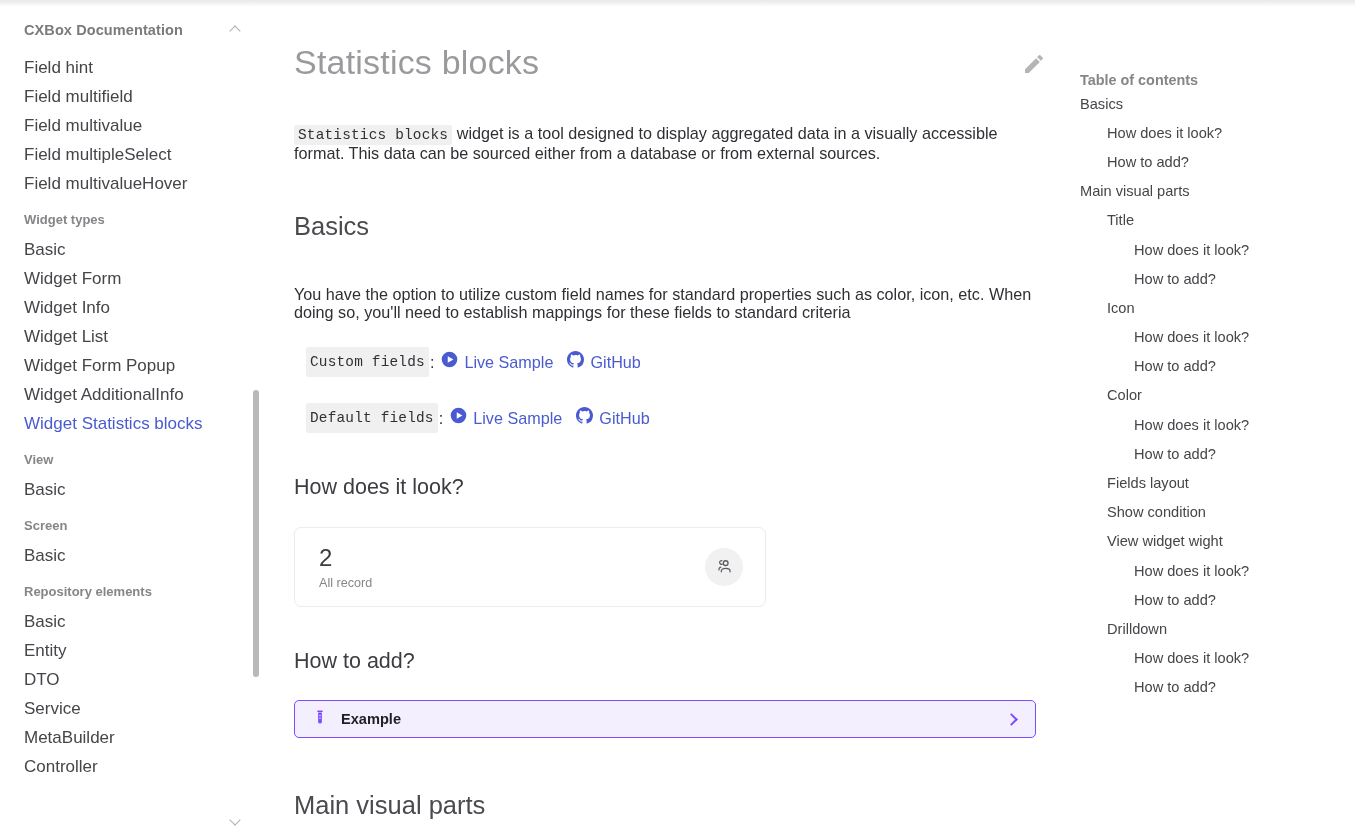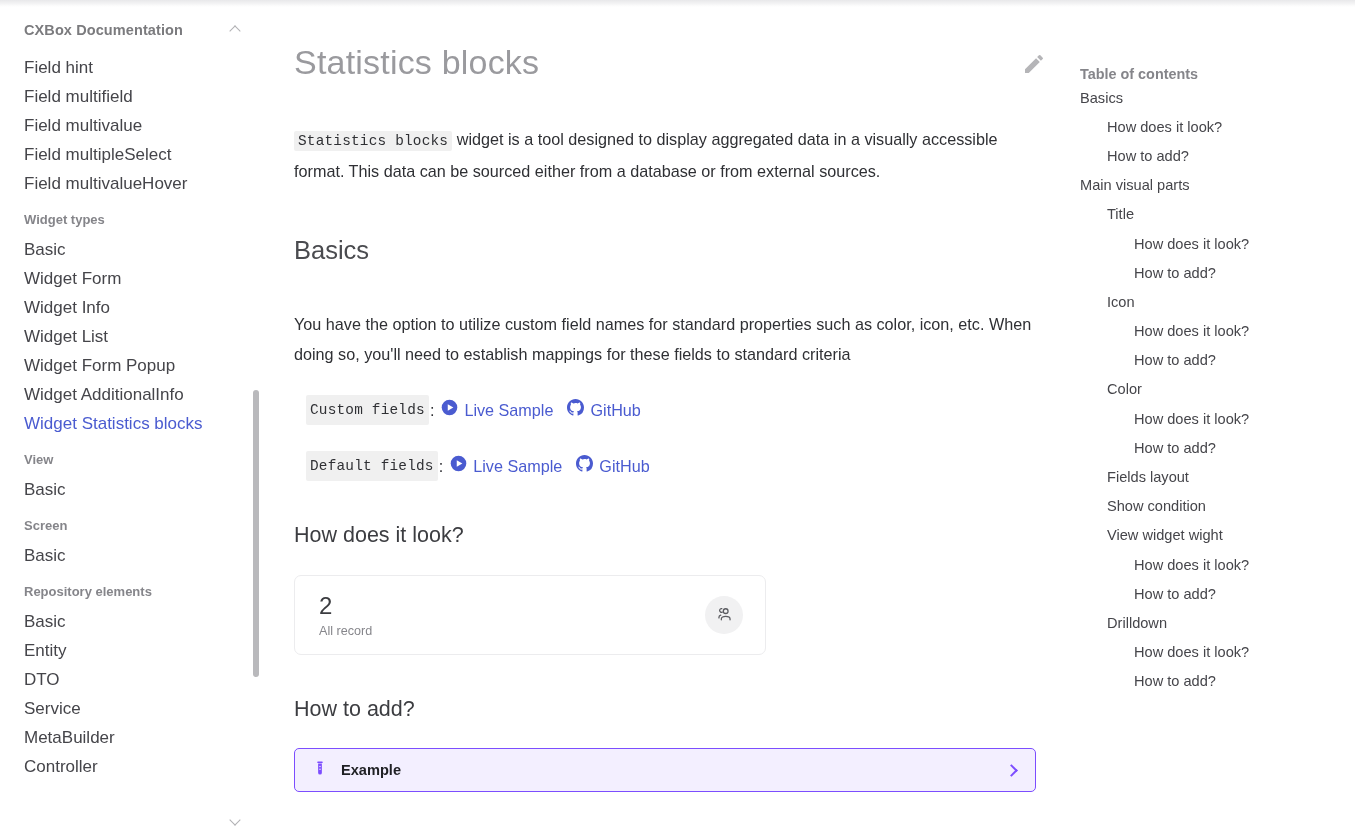--- a/index.html
+++ b/index.html
@@ -73,21 +73,21 @@
     display: flex; align-items: flex-start; justify-content: space-between;
     margin-top: 33px;
   }
   h1.page-title {
     margin: 0; font-size: 34px; font-weight: normal;
     color: #9a9a9e; line-height: 44px; letter-spacing: .2px;
   }
   .edit-icon { margin-top: 12px; width: 24px; height: 24px; cursor: pointer; }
 
   .para {
-    font-size: 16.2px; line-height: 30px; color: #2f3034;
+    font-size: 16.2px; line-height: 18px; color: #2f3034;
     margin: 40px 0 0 0;
   }
   code.inline {
     font-family: "Liberation Mono", monospace;
     font-size: 14.4px; background: #f0f0f0; color: #2f3034;
     padding: 2px 4px; border-radius: 2px; letter-spacing: .2px;
   }
   h2.sec {
     margin: 47px 0 0 0; font-size: 25.5px; font-weight: normal;
     color: #4a4b4f; line-height: 34px;
@@ -117,39 +117,39 @@
   }
   .stat-value { font-size: 24px; color: #3b3c40; line-height: 28px; font-weight: normal; }
   .stat-label { font-size: 12.6px; color: #86868b; margin-top: 3px; line-height: 16px; }
   .stat-icon-wrap {
     width: 38px; height: 38px; border-radius: 50%; background: #f1f1f2;
     display: flex; align-items: center; justify-content: center;
   }
 
   
   .admon {
-    margin-top: 25px; width: 742px; height: 44px;
+    margin-top: 25px; width: 742px; height: 38px;
     border: 1.4px solid #7c4dff; border-radius: 5px;
     background: #f3efff;
     display: flex; align-items: center; justify-content: space-between;
     padding: 0 16px 0 17px; cursor: pointer;
   }
   .admon-left { display: flex; align-items: center; gap: 13px; }
   .admon-label { font-size: 14.6px; color: #1f2024; font-weight: bold; }
   .admon-chev { width: 14px; height: 14px; position: relative; }
   .admon-chev::before {
     content: ""; position: absolute; left: 2px; top: 3px;
     width: 7px; height: 7px;
     border-right: 2px solid #7c4dff; border-top: 2px solid #7c4dff;
     transform: rotate(45deg);
   }
 
   
   .toc {
-    position: absolute; left: 1080px; top: 18px; width: 275px;
+    position: absolute; left: 1080px; top: 24px; width: 275px;
   }
   .toc-title {
     margin-top: 47px; font-size: 14.4px; font-weight: bold; color: #85858a;
     line-height: 18px;
   }
   .toc-list { margin: 0; padding: 0; list-style: none; }
   .toc-item {
     font-size: 14.6px; color: #45454a; line-height: 18px;
     padding: 5.6px 0; cursor: pointer; white-space: nowrap;
   }

